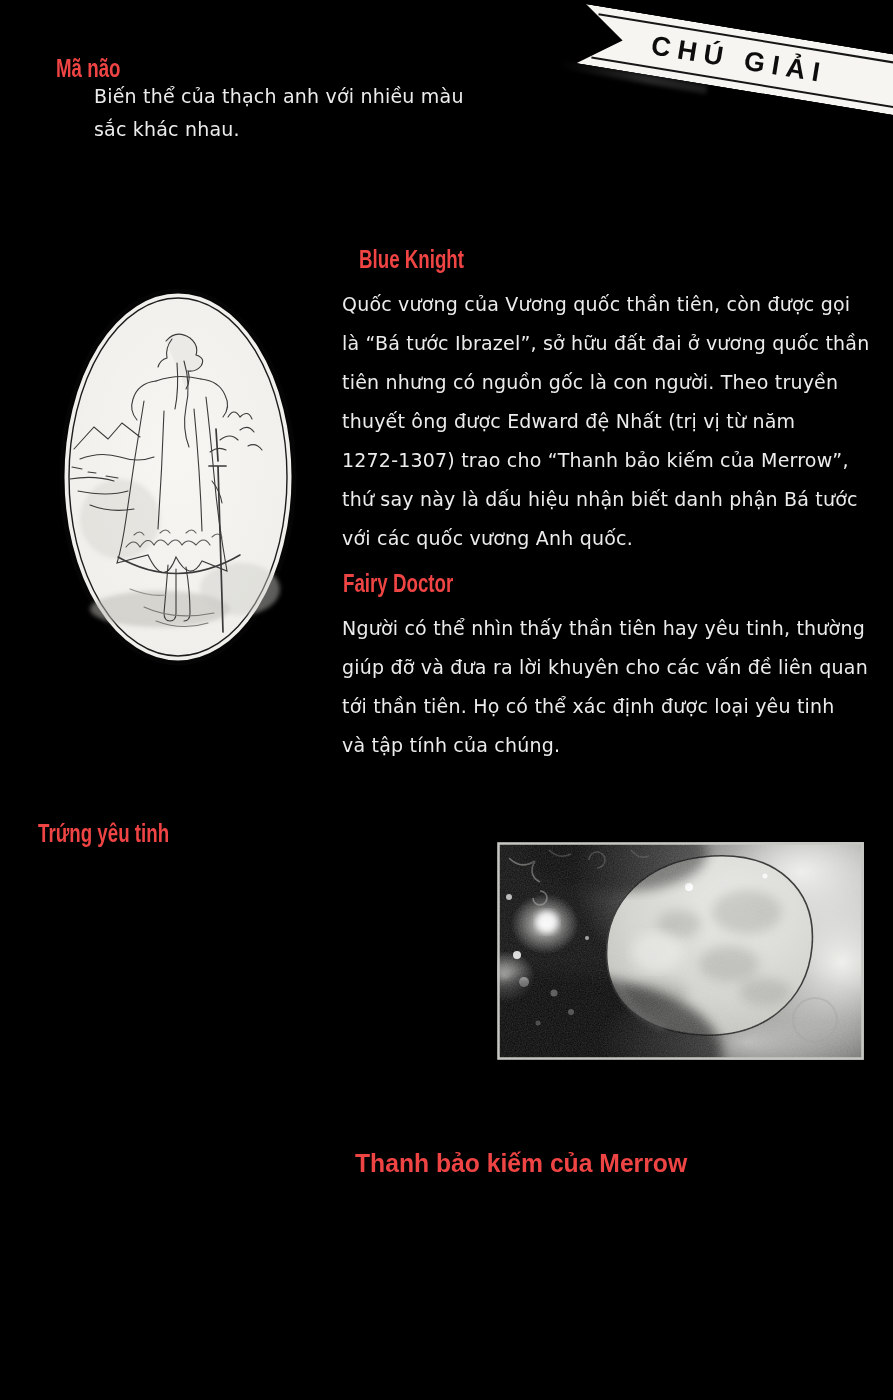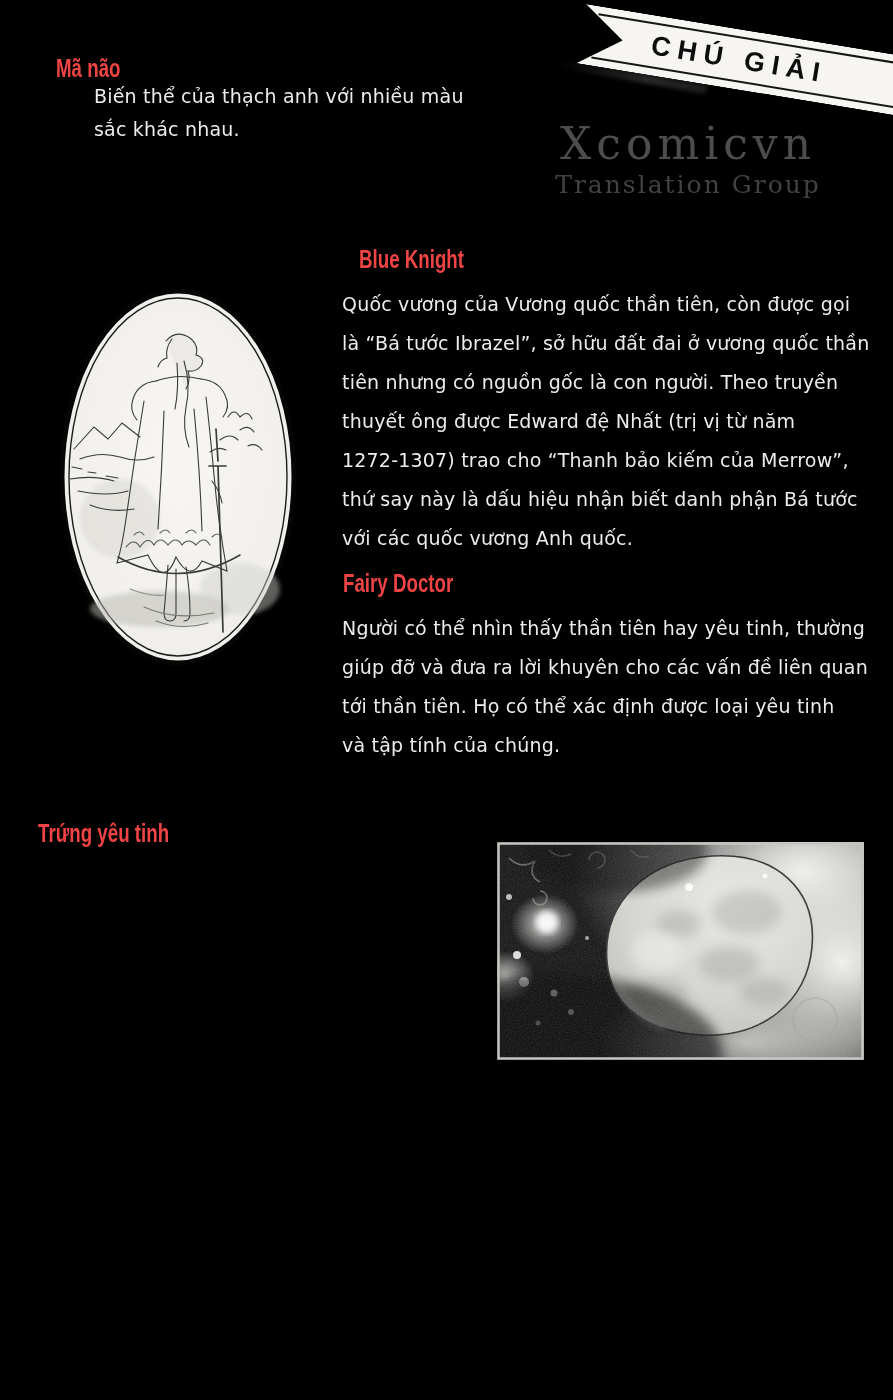--- a/index.html
+++ b/index.html
@@ -63,24 +63,20 @@
 
 <div id="page">
 
   <div class="ribbon-shadow"></div>
   <div class="ribbon">
     <div class="pin top"></div>
     <div class="pin bottom"></div>
     <div class="ribbon-label">CHÚ GIẢI</div>
   </div>
 
-  <div class="watermark">
-    <div class="wm-name">Xcomicvn</div>
-    <div class="wm-sub">Translation Group</div>
-  </div>
 
   <div class="entry-title" style="left:56px;top:55px;">
     <span class="squeeze">Mã não</span>
   </div>
   <div class="entry-body lh33" style="left:55px;top:80px;width:410px;margin-left:39px;">Biến thể của thạch anh với nhiều màu
 sắc khác nhau.</div>
 
   <div class="oval-illustration">
     <svg width="238" height="378" viewBox="0 0 238 378">
       <defs>
@@ -230,14 +226,17 @@
       <ellipse cx="120" cy="10" rx="90" ry="40" fill="#000000" opacity="0.45" filter="url(#blur6)"></ellipse>
 
       <circle cx="318" cy="178" r="22" fill="none" stroke="#9a9a96" opacity="0.4" stroke-width="2"></circle>
 
       <rect width="367" height="218" filter="url(#grain)" opacity="0.5"></rect>
 
       <rect x="1.5" y="1.5" width="364" height="215" fill="none" stroke="#c6c6c2" stroke-width="2.5"></rect>
     </svg>
   </div>
 
+  <div class="entry-title" style="left:355px;top:1150px;">
+    <span class="squeeze wide">Thanh bảo kiếm của Merrow</span>
+  </div>
 
 </div>
 
 </body></html>

